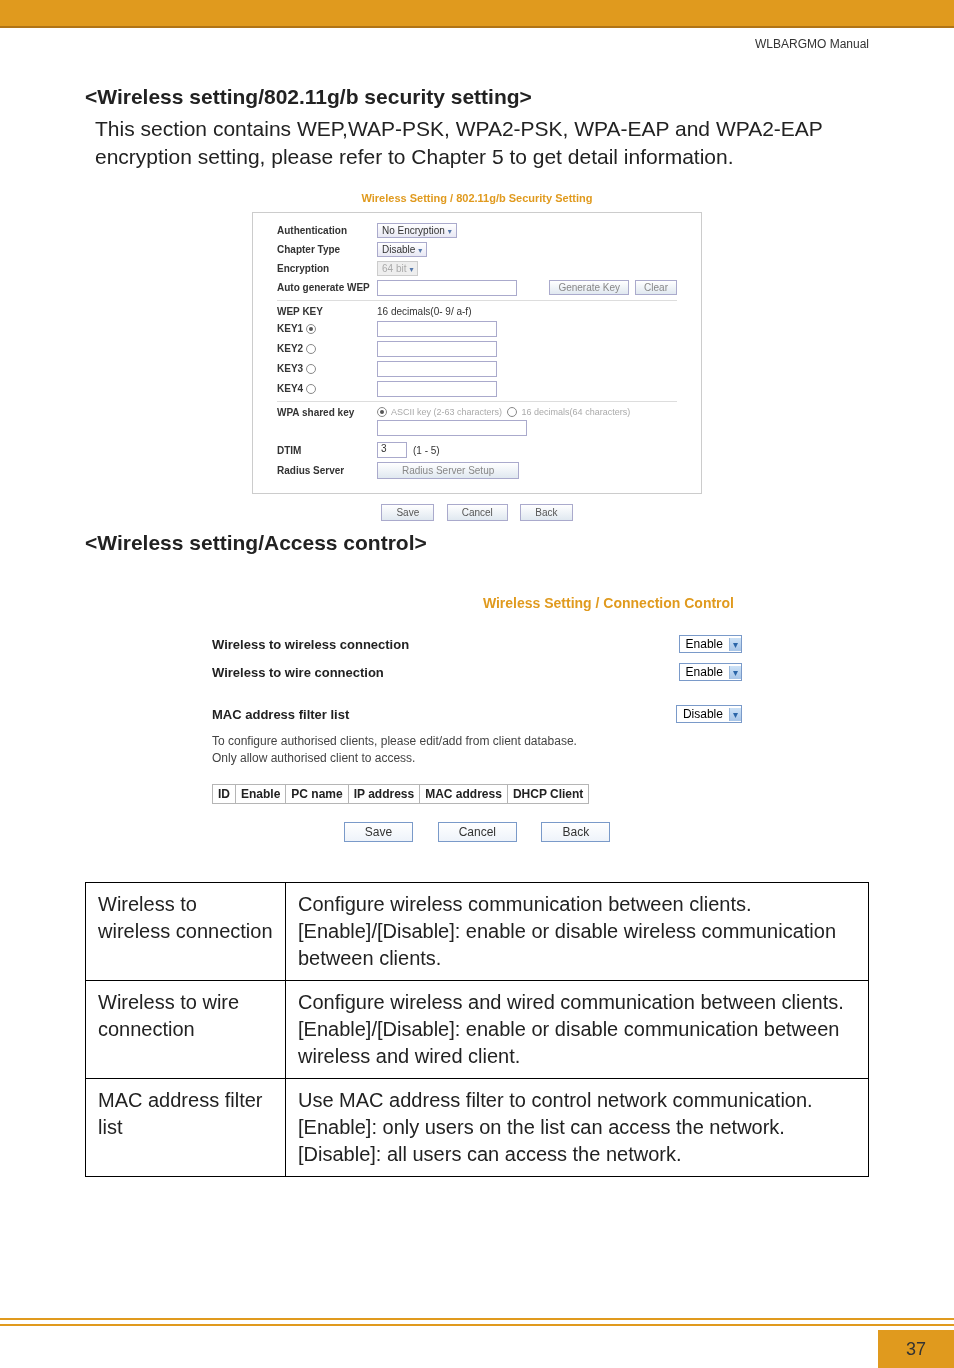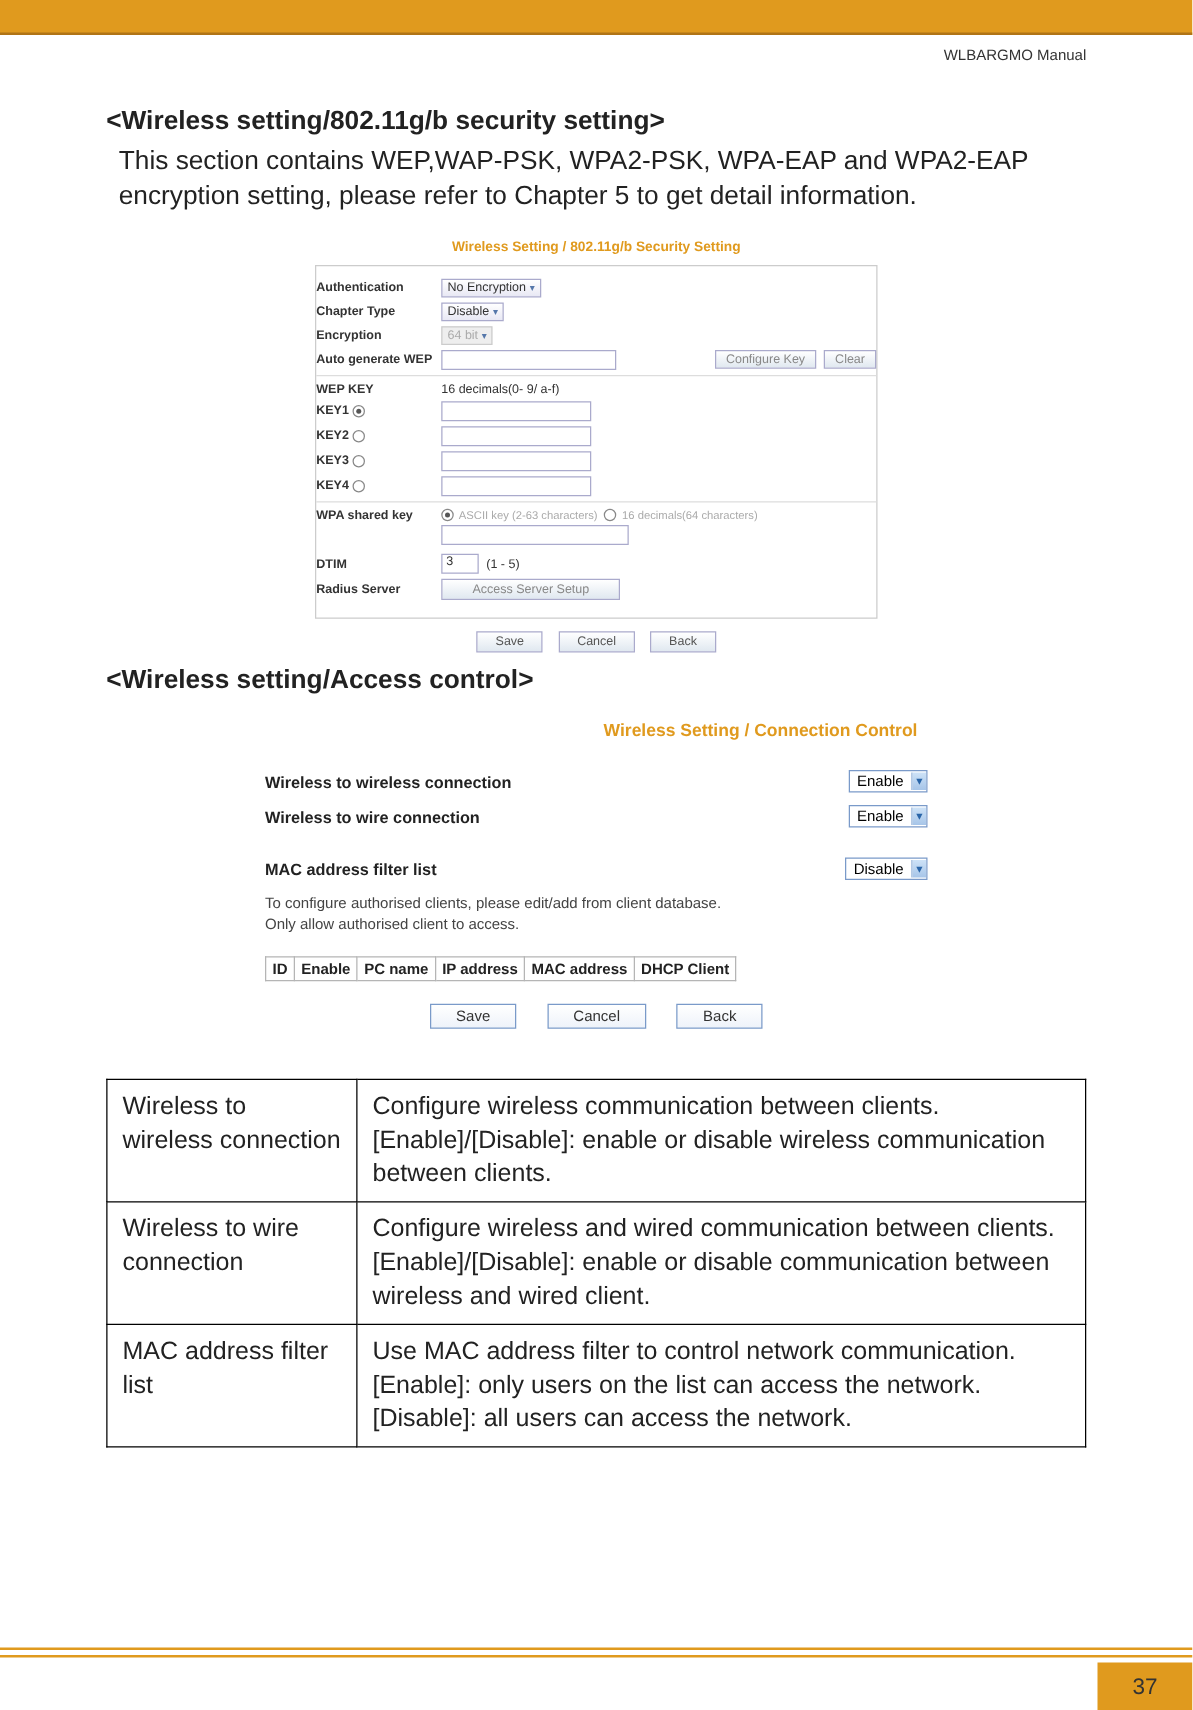--- a/index.html
+++ b/index.html
@@ -52,21 +52,21 @@
     }
     .sec-box-title {
       color: #E09A1E;
       font-size: 11px;
       font-weight: bold;
       text-align: center;
       margin-bottom: 8px;
     }
     .sec-box-inner {
       border: 1px solid #ccc;
-      padding: 10px 0;
+      padding: 10px 24px;
     }
     .sec-row {
       display: flex;
       align-items: center;
       margin-bottom: 4px;
       font-size: 10px;
       color: #333;
     }
     .sec-row.sep { border-bottom: 1px solid #ddd; padding-bottom: 4px; margin-bottom: 5px; }
     .sec-label { width: 100px; font-weight: bold; font-size: 10px; }
@@ -113,20 +113,21 @@
       margin-top: 18px;
     }
     .conn-box { width: 530px; }
     .conn-title {
       color: #E09A1E;
       font-weight: bold;
       font-size: 14px;
       text-align: right;
       margin-bottom: 24px;
       padding-right: 8px;
+      margin-top: 20px;
     }
     .conn-row {
       display: flex;
       justify-content: space-between;
       align-items: center;
       margin-bottom: 10px;
     }
     .conn-label { font-weight: bold; font-size: 13px; color: #222; }
     .conn-select {
       display:inline-flex; align-items:center;
@@ -228,21 +229,21 @@
           <span class="fake-select">Disable</span>
         </div>
         <div class="sec-row">
           <div class="sec-label">Encryption</div>
           <span class="fake-select disabled">64 bit</span>
         </div>
         <div class="sec-row sep">
           <div class="sec-label">Auto generate WEP</div>
           <span class="fake-input" style="width:140px"></span>
           <span style="flex:1"></span>
-          <span class="fake-btn">Configure Key</span>
+          <span class="fake-btn">Generate Key</span>
           <span class="fake-btn" style="margin-left:6px">Clear</span>
         </div>
         <div class="sec-row">
           <div class="sec-label">WEP KEY</div>
           <span>16 decimals(0- 9/ a-f)</span>
         </div>
         <div class="sec-row">
           <div class="sec-label" style="display:flex;align-items:center;"><span>KEY1</span>&nbsp;<span class="radio-dot checked"></span></div>
           <span class="fake-input" style="width:120px"></span>
         </div>
@@ -270,21 +271,21 @@
             <span class="fake-input" style="width:150px;margin-top:3px;display:inline-block"></span>
           </div>
         </div>
         <div class="sec-row">
           <div class="sec-label">DTIM</div>
           <span class="fake-input" style="width:30px;padding:0 3px">3</span>
           <span style="margin-left:6px">(1 - 5)</span>
         </div>
         <div class="sec-row">
           <div class="sec-label">Radius Server</div>
-          <span class="fake-btn" style="padding:2px 24px">Access Server Setup</span>
+          <span class="fake-btn" style="padding:2px 24px">Radius Server Setup</span>
         </div>
       </div>
       <div class="sec-bottom-btns">
         <span class="fake-btn">Save</span>
         <span class="fake-btn">Cancel</span>
         <span class="fake-btn">Back</span>
       </div>
     </div>
   </div>
 

